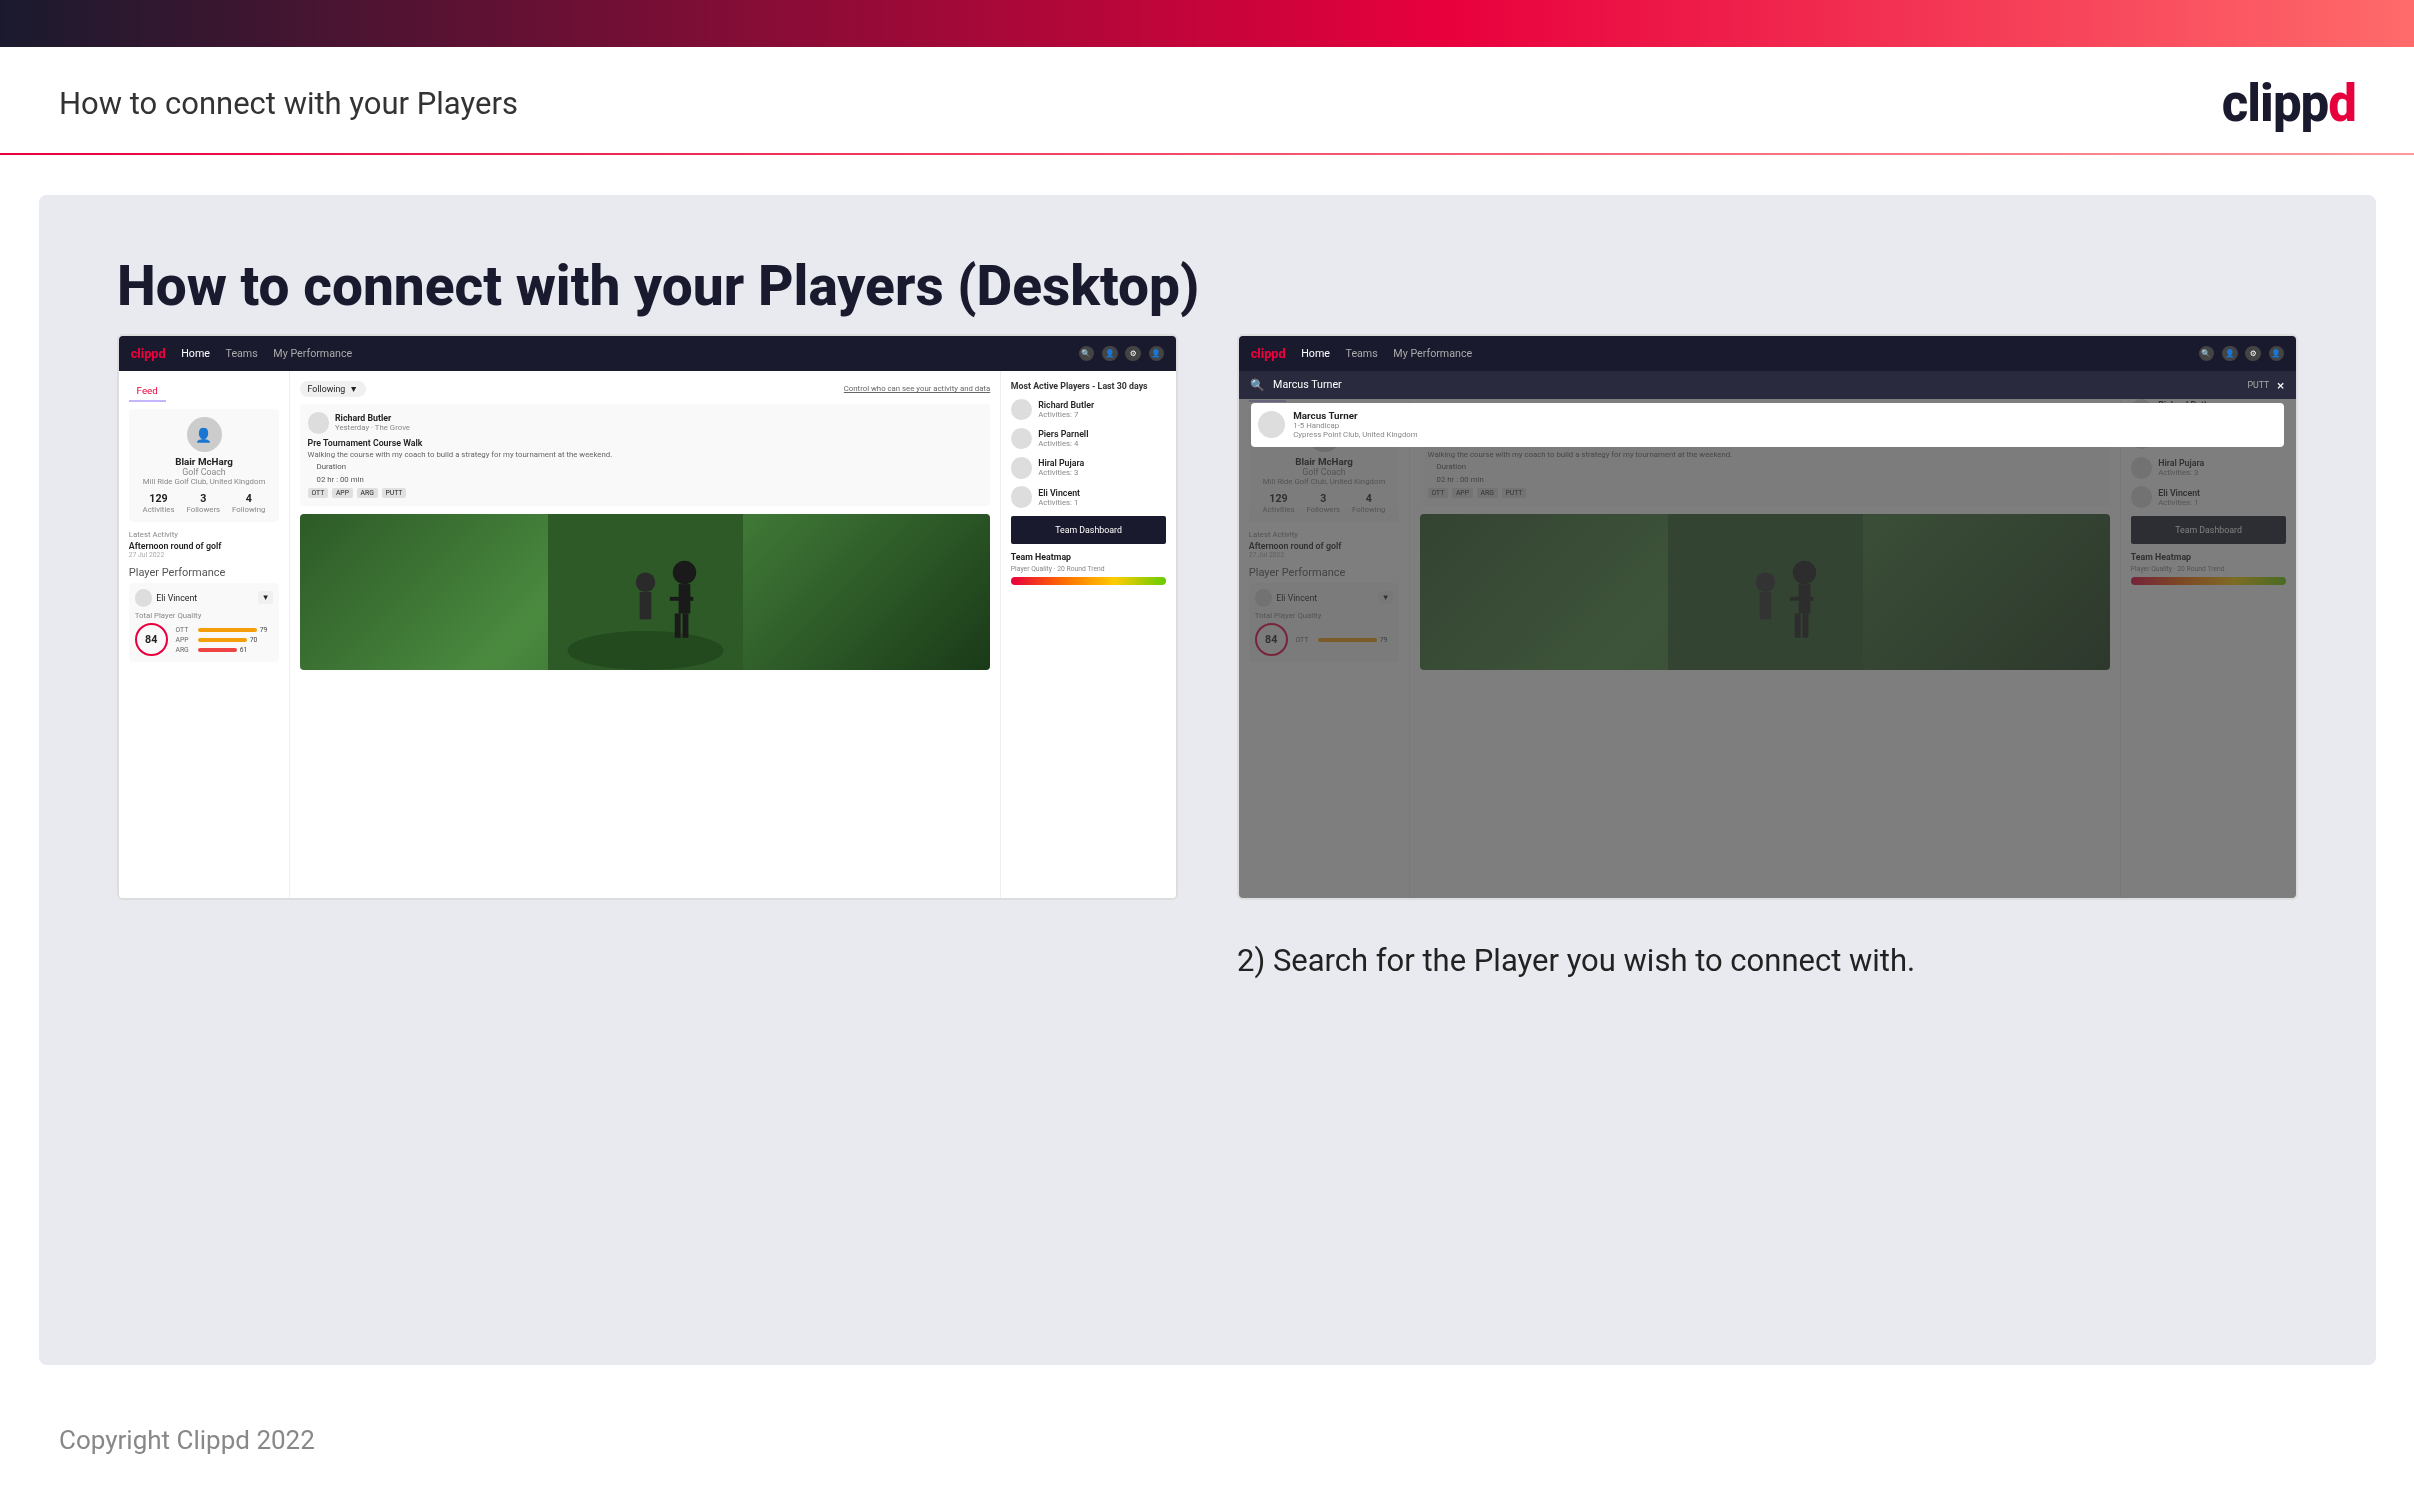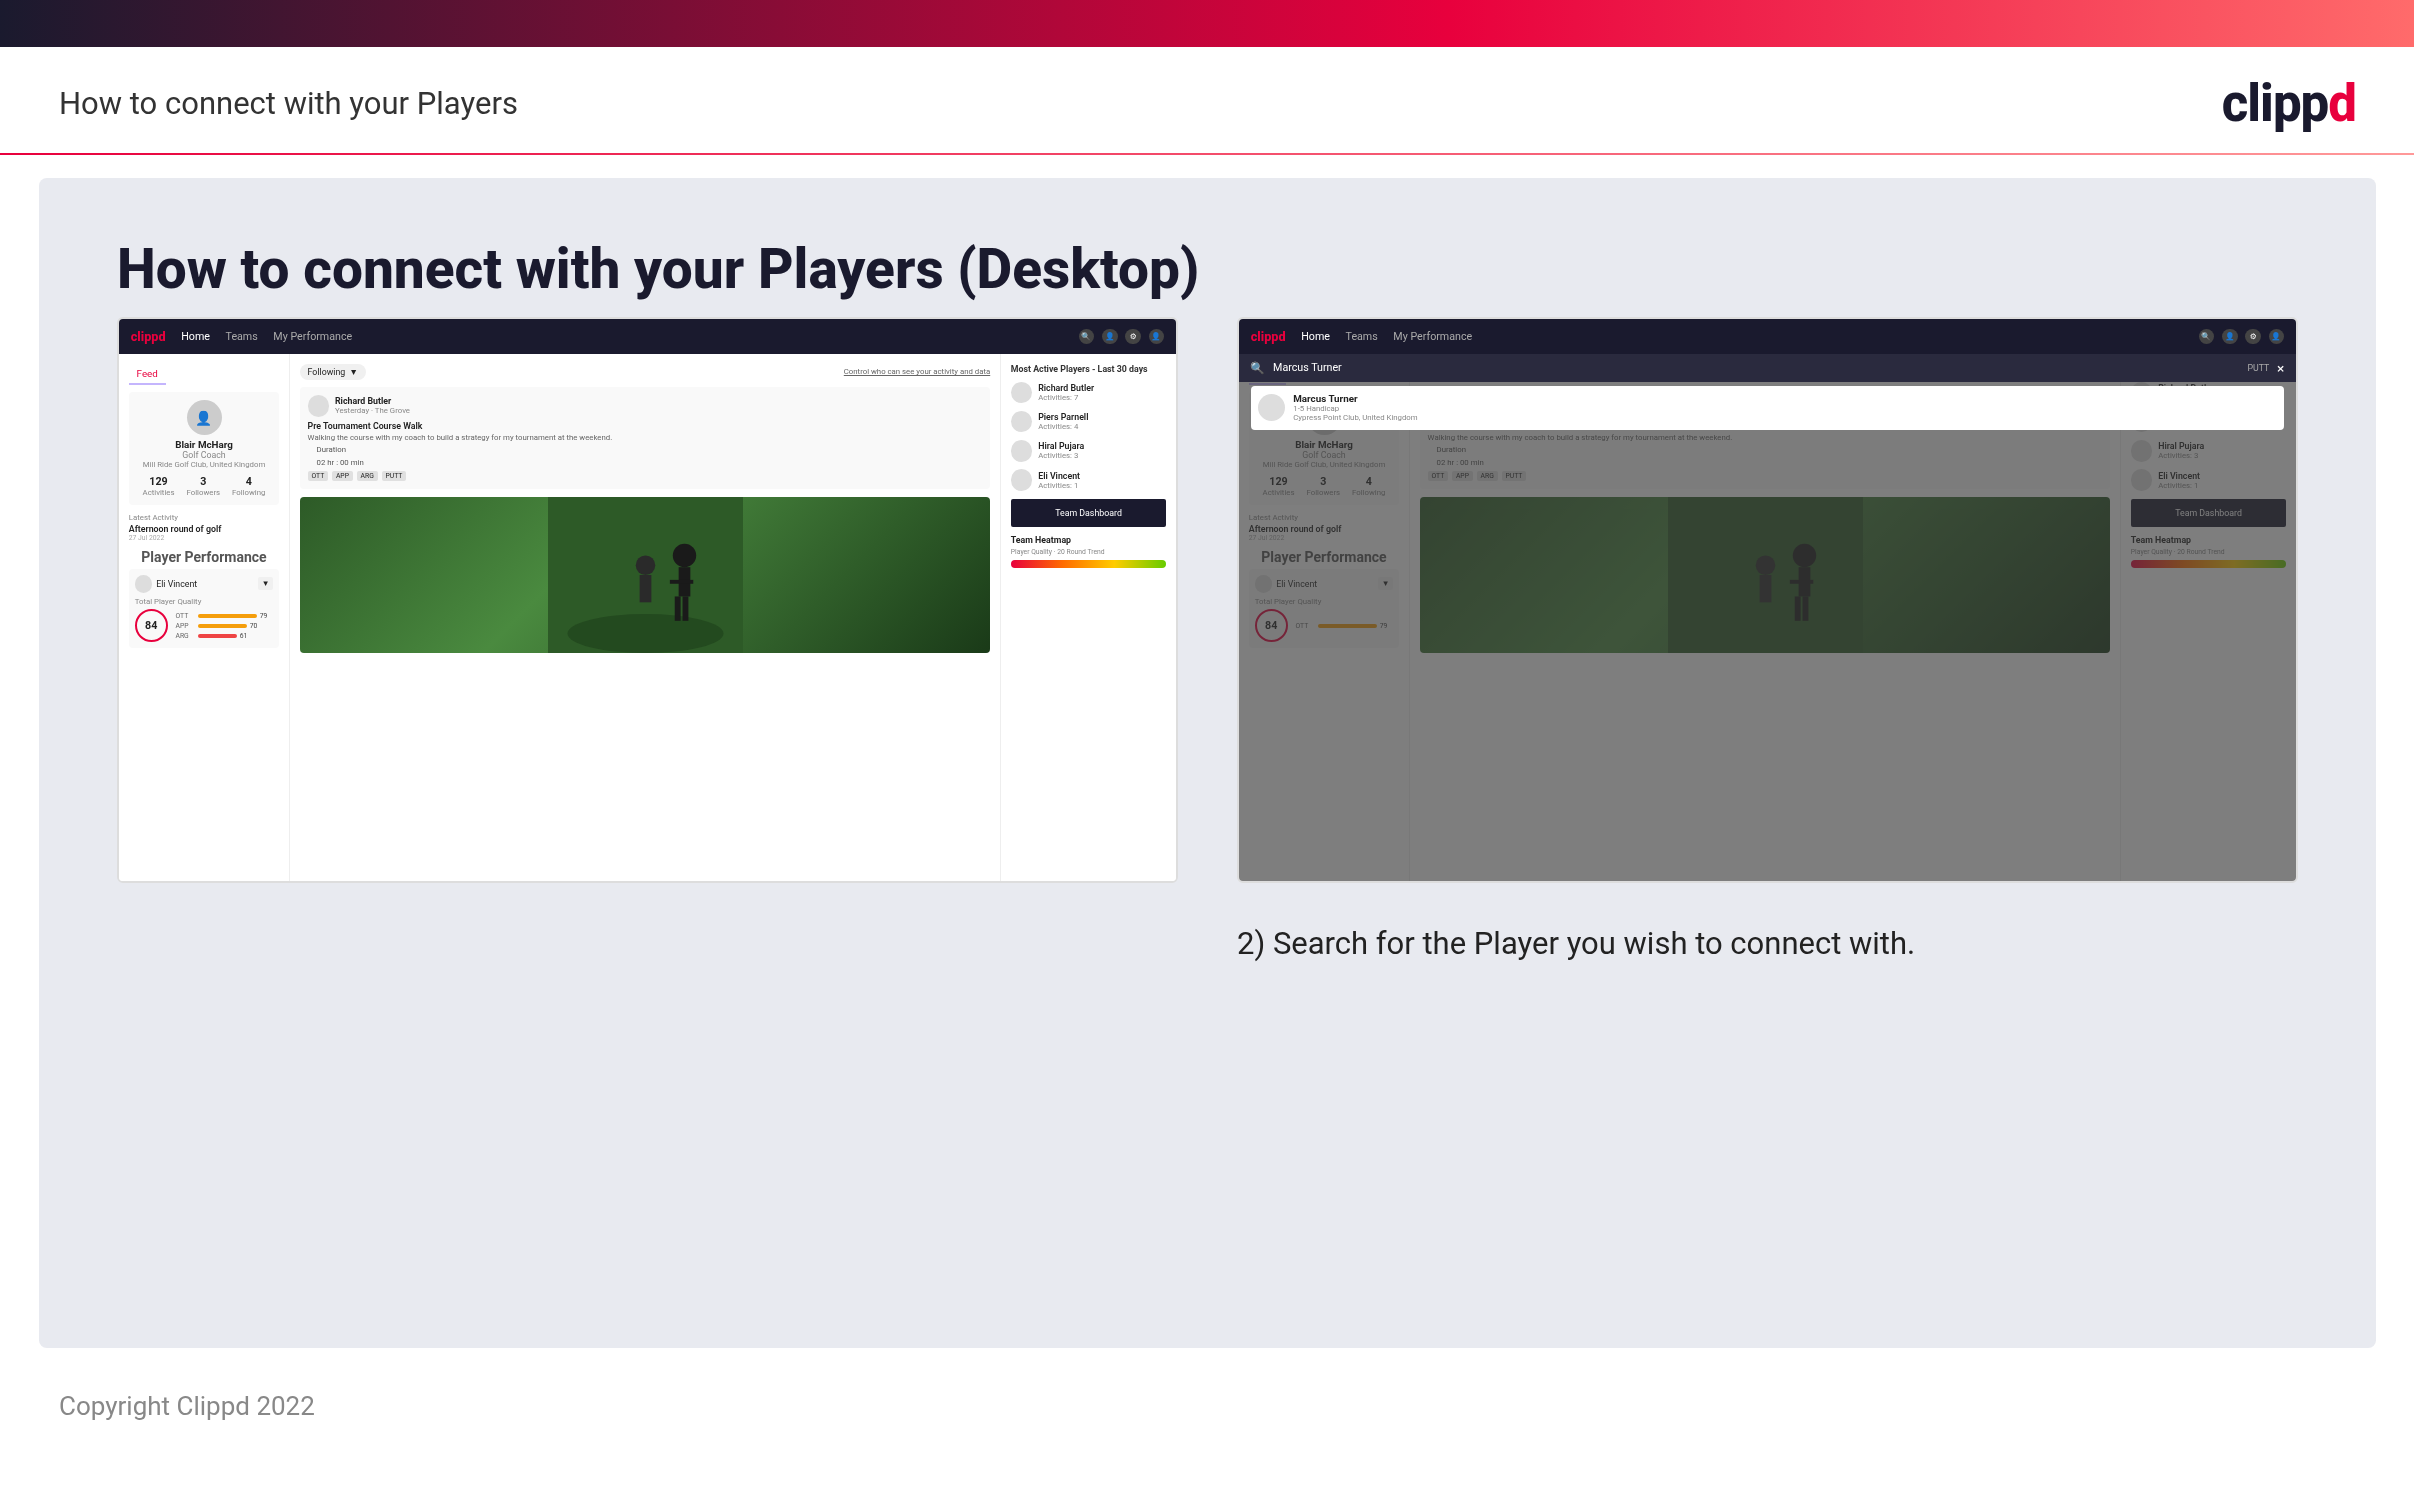--- a/index.html
+++ b/index.html
@@ -47,21 +47,21 @@
     .header-divider {
       height: 2.9px;
       background: linear-gradient(to right, #e8003d, #ff9999);
       margin: 0 0 0 0;
       width: 100%;
     }
 
     
     .main-content {
       background: #e8eaf0;
-      margin: 23px 39px;
+      margin: 40px 39px;
       border-radius: 7.8px;
       padding: 59px 78px 78px 78px;
       min-height: 1170px;
     }
 
     .main-title {
       font-size: 55px;
       font-weight: 800;
       color: #1a1a2e;
       margin-bottom: 15.6px;
@@ -223,25 +223,24 @@
       font-weight: 700;
       font-size: 10.7px;
     }
 
     .mini-stat-label {
       font-size: 7.8px;
       color: #888;
     }
 
     .mini-section-title {
-      font-weight: 700;
-      font-size: 14px;
+      font-weight: 400;
+      font-size: 11px;
       color: #555;
       margin: 7.8px 0 3.9px;
-      text-align: center;
     }
 
     .mini-player-perf {
       background: #f9f9f9;
       border-radius: 3.9px;
       padding: 5.9px;
     }
 
     .mini-player-row {
       display: flex;

